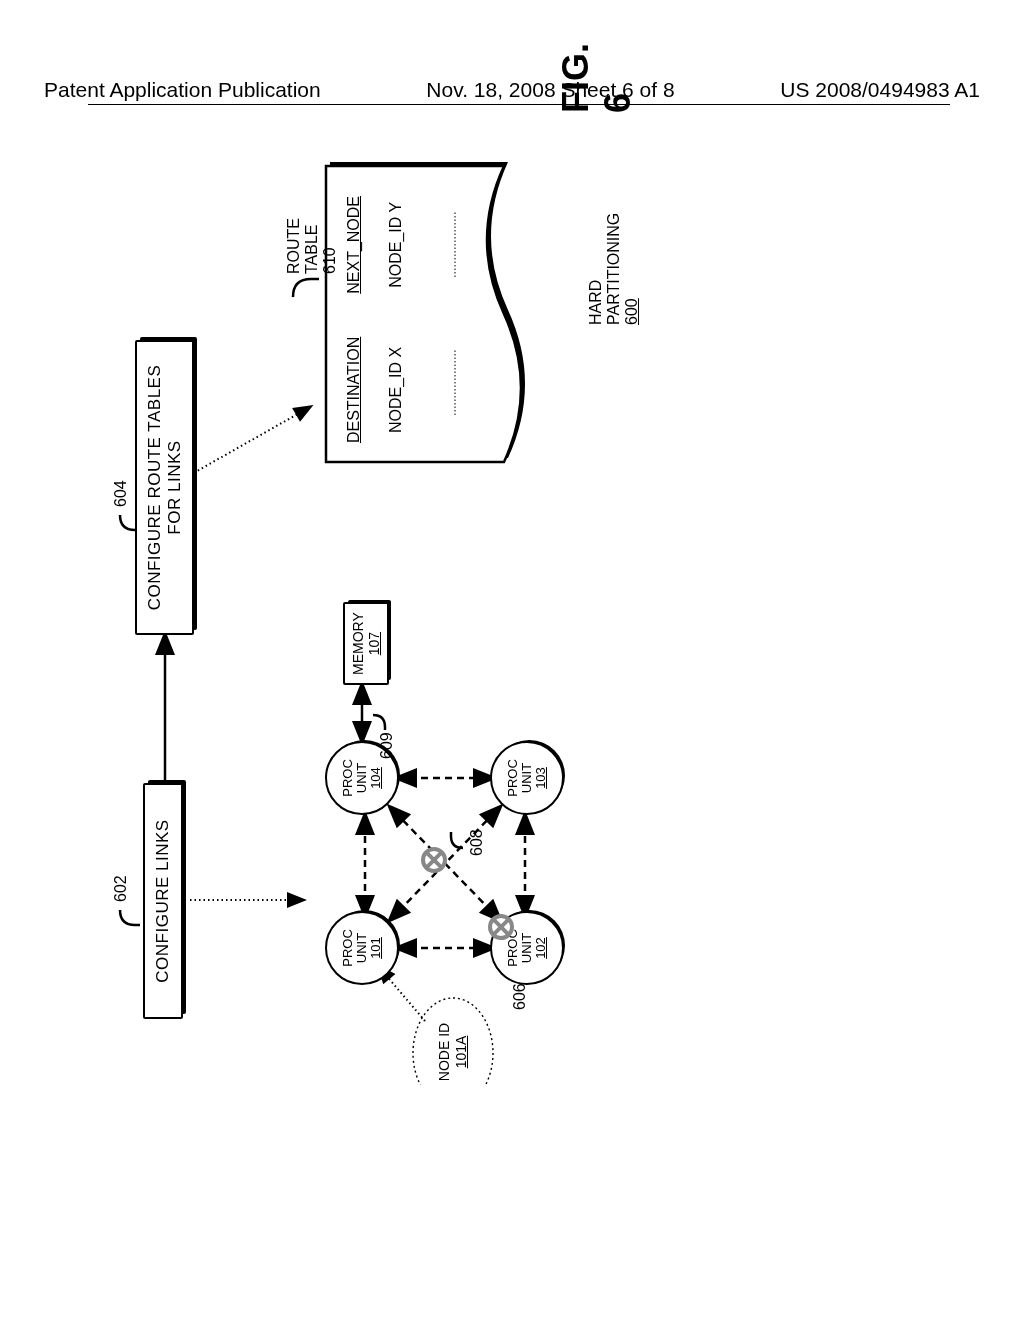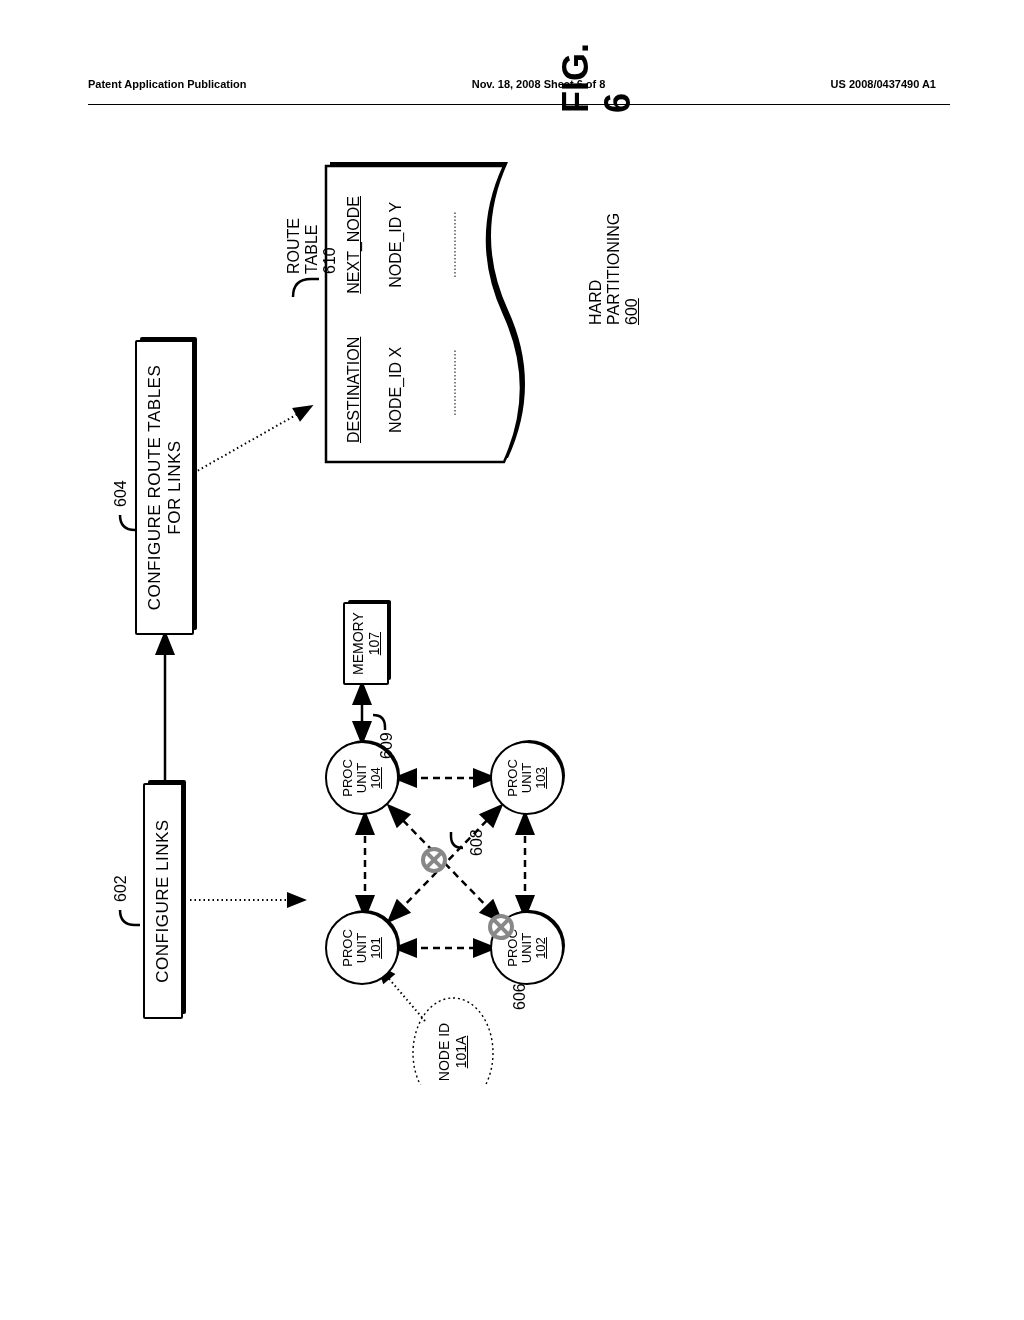--- a/index.html
+++ b/index.html
@@ -8,25 +8,25 @@
   height: 1320px;
   background: #fff;
   font-family: Arial, Helvetica, sans-serif;
   position: relative;
 }
 .header {
   position: absolute;
   top: 78px;
   left: 0;
   right: 0;
-  padding: 0 88px;
+  padding: 0 44px;
   display: flex;
   justify-content: space-between;
-  font-size: 11px;
-  font-weight: bold;
+  font-size: 21px;
+  font-weight: normal;
 }
 .hr {
   position: absolute;
   top: 104px;
   left: 88px;
   right: 74px;
   border-top: 1.5px solid #000;
 }
 .diagram {
   position: absolute;
@@ -168,21 +168,21 @@
   top: 0; left: 0;
   pointer-events: none;
 }
 </style>
 </head>
 <body>
 
 <div class="header">
   <span>Patent Application Publication</span>
   <span>Nov. 18, 2008  Sheet 6 of 8</span>
-  <span>US 2008/0437490 A1</span>
+  <span>US 2008/0494983 A1</span>
 </div>
 <div class="hr"></div>
 
 <div class="diagram">
 
   <svg class="overlay" width="1100" height="790">
     <defs>
       <marker id="ah" markerWidth="10" markerHeight="8" refX="8" refY="4" orient="auto">
         <polygon points="0,0 10,4 0,8" fill="#000"></polygon>
       </marker>

